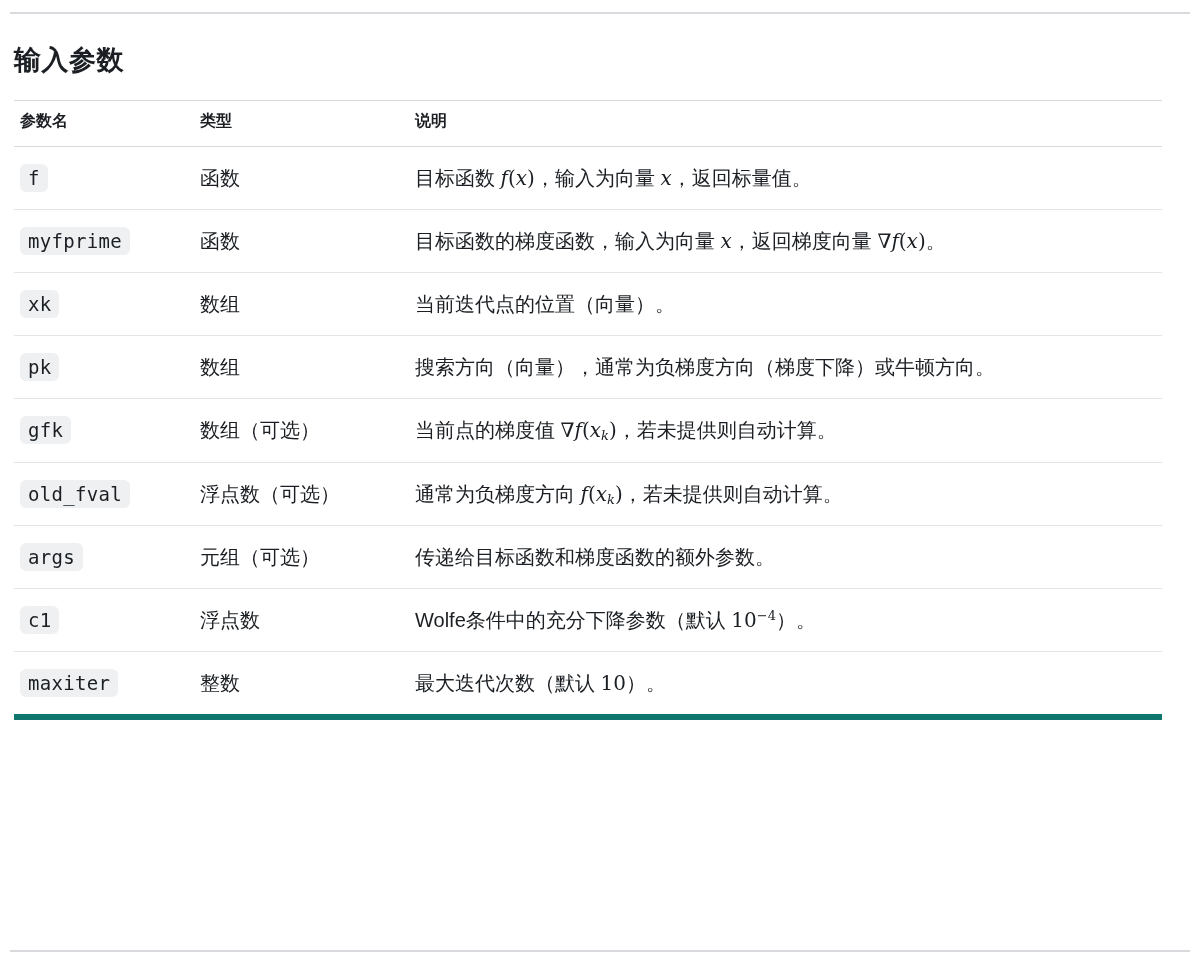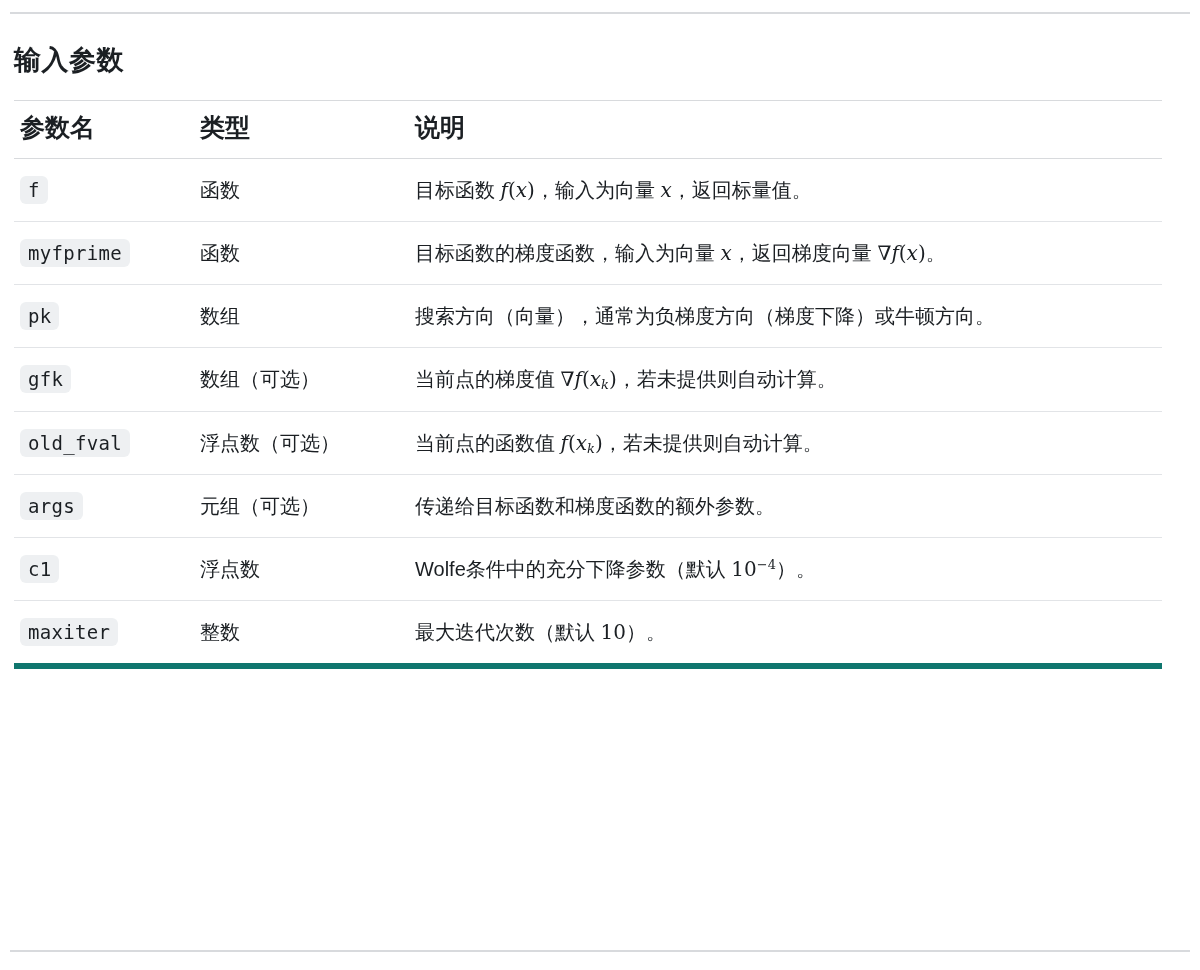--- a/index.html
+++ b/index.html
@@ -44,21 +44,21 @@
     color: #1b1f23;
   }
   table.params {
     border-collapse: collapse;
     width: 1148px;
     margin-left: 4px;
     table-layout: fixed;
   }
   table.params th {
     text-align: left;
-    font-size: 25px;
+    font-size: 16px;
     font-weight: bold;
     padding: 10px 6px 14px 6px;
     color: #1b1f23;
     border-top: 1px solid #d8dadd;
     border-bottom: 1px solid #d8dadd;
   }
   table.params td {
     font-size: 20px;
     padding: 16px 6px 16px 6px;
     border-bottom: 1px solid #e2e4e7;
@@ -141,37 +141,42 @@
         <td>函数</td>
         <td class="desc-cell"><span>目标函数 </span><span class="math">f</span><span class="math upright">(</span><span class="math">x</span><span class="math upright">)</span><span>，输入为向量 </span><span class="math">x</span><span>，返回标量值。</span></td>
       </tr>
 
       <tr>
         <td><code class="param">myfprime</code></td>
         <td>函数</td>
         <td class="desc-cell"><span>目标函数的梯度函数，输入为向量 </span><span class="math">x</span><span>，返回梯度向量 </span><span class="nabla">∇</span><span class="math">f</span><span class="math upright">(</span><span class="math">x</span><span class="math upright">)</span><span>。</span></td>
       </tr>
 
+      <tr>
+        <td><code class="param">xk</code></td>
+        <td>数组</td>
+        <td class="desc-cell">当前迭代点的位置（向量）。</td>
+      </tr>
 
       <tr>
         <td><code class="param">pk</code></td>
         <td>数组</td>
         <td class="desc-cell">搜索方向（向量），通常为负梯度方向（梯度下降）或牛顿方向。</td>
       </tr>
 
       <tr>
         <td><code class="param">gfk</code></td>
         <td>数组（可选）</td>
         <td class="desc-cell"><span>当前点的梯度值 </span><span class="nabla">∇</span><span class="math">f</span><span class="math upright">(</span><span class="math">x</span><sub class="m">k</sub><span class="math upright">)</span><span>，若未提供则自动计算。</span></td>
       </tr>
 
       <tr>
         <td><code class="param">old_fval</code></td>
         <td>浮点数（可选）</td>
-        <td class="desc-cell"><span>当前点的函数值 </span><span class="math">f</span><span class="math upright">(</span><span class="math">x</span><sub class="m">k</sub><span class="math upright">)</span><span>，若未提供则自动计算。</span></td>
+        <td class="desc-cell"><span>通常为负梯度方向 </span><span class="math">f</span><span class="math upright">(</span><span class="math">x</span><sub class="m">k</sub><span class="math upright">)</span><span>，若未提供则自动计算。</span></td>
       </tr>
 
       <tr>
         <td><code class="param">args</code></td>
         <td>元组（可选）</td>
         <td class="desc-cell">传递给目标函数和梯度函数的额外参数。</td>
       </tr>
 
       <tr>
         <td><code class="param">c1</code></td>

